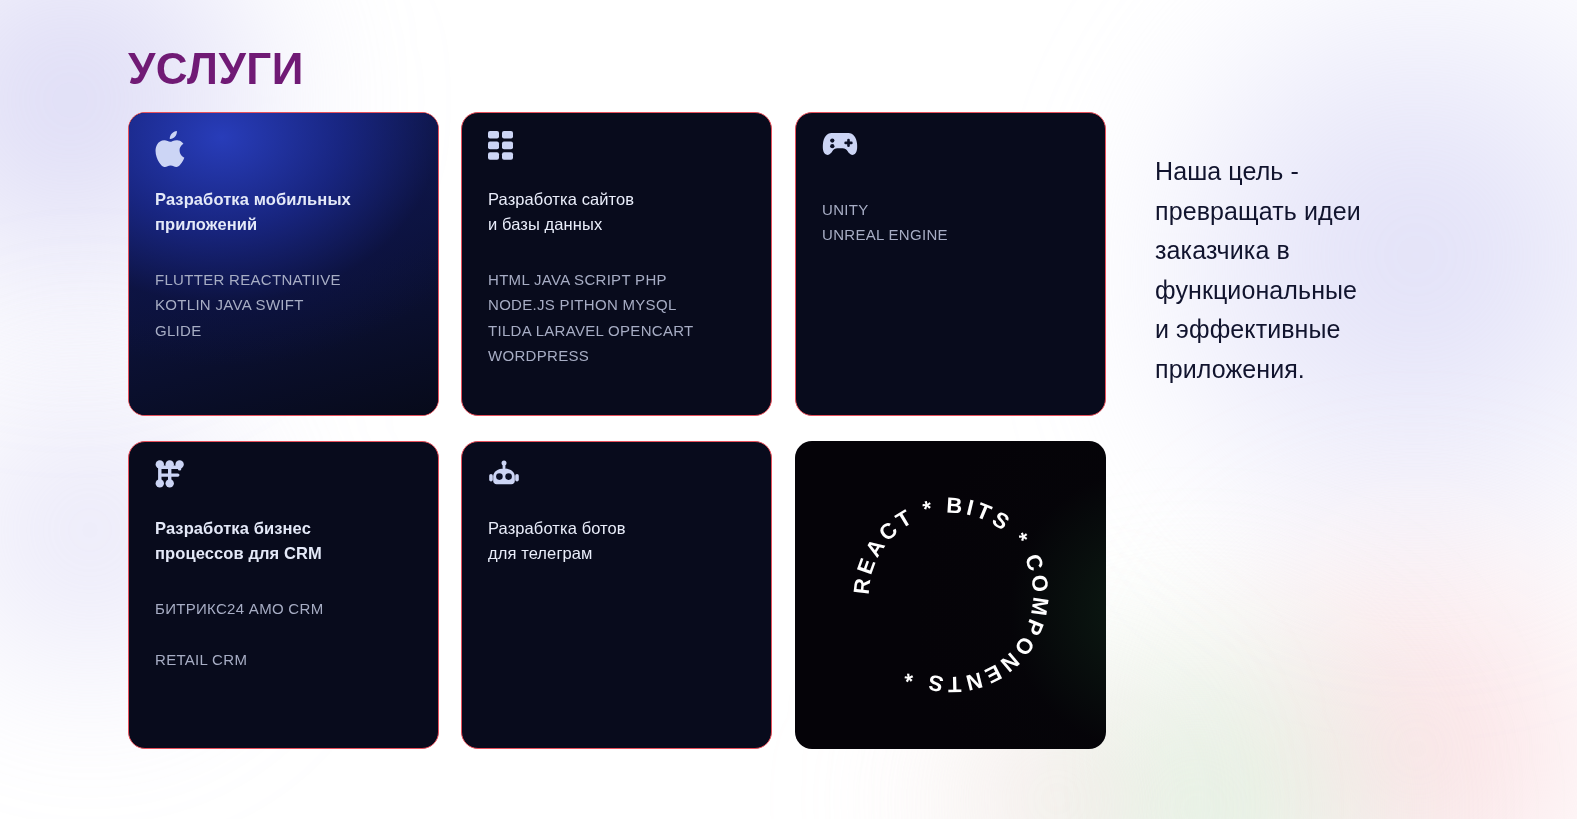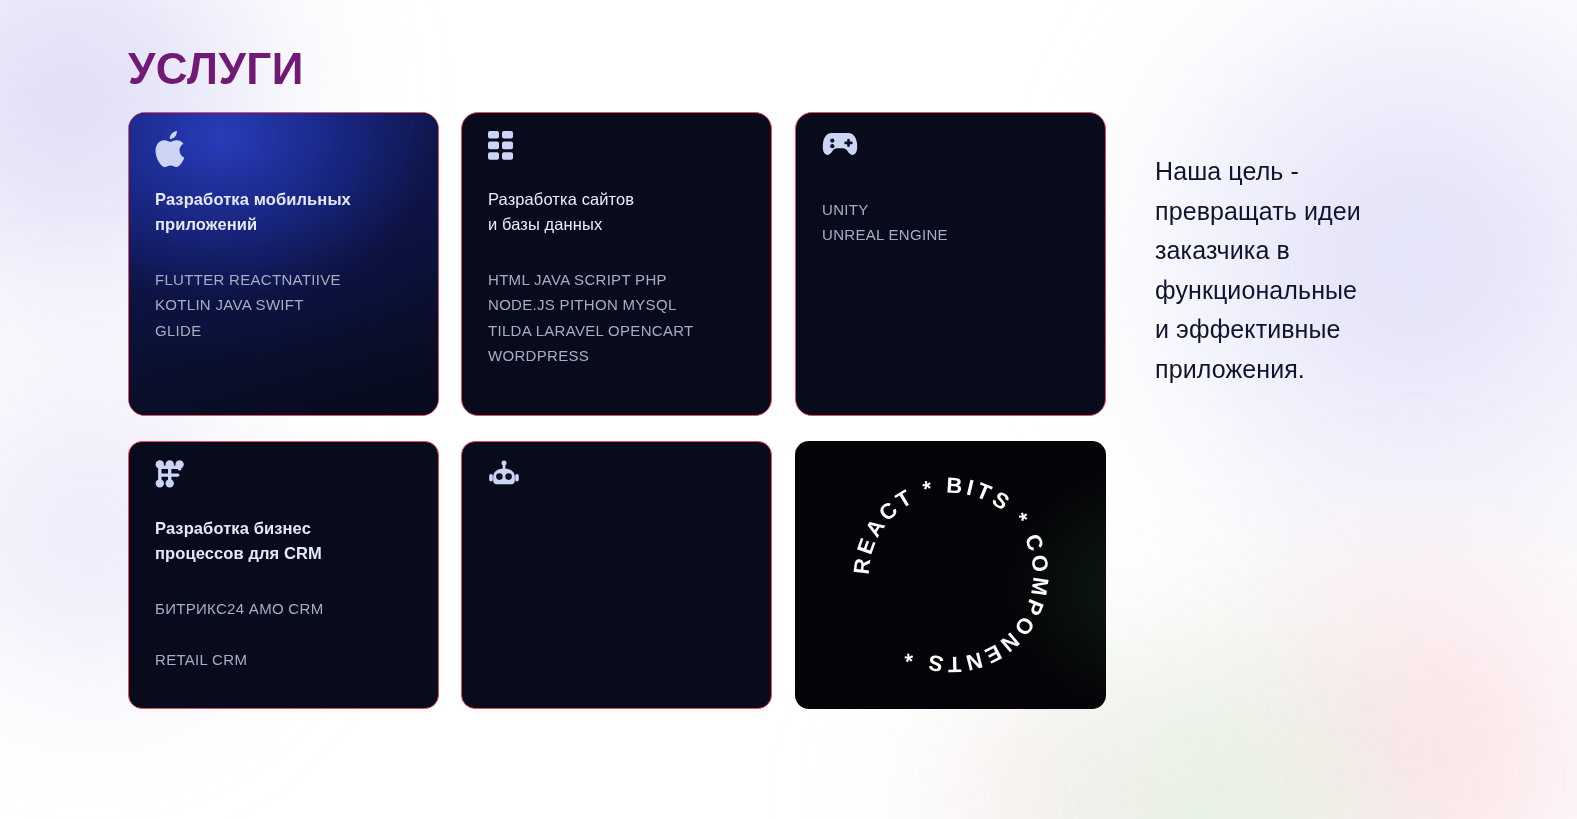--- a/index.html
+++ b/index.html
@@ -54,21 +54,21 @@
   
   .grid { position:absolute; left:128px; top:112px; }
   .card {
     position:absolute;
     width:311px; height:304px;
     border-radius:17px;
     border:1.3px solid #e8515c;
     background:#080b1c;
     overflow:hidden;
   }
-  .card.row2 { height:268px;border-radius:14px; }
+  .card.row2 { height:308px; }
   .card .card-inner { position:relative; z-index:2; padding:18px 26px 0 26px; height:100%; }
 
   
   .card-glow {
     position:absolute; inset:0; z-index:1;
     background:
       radial-gradient(120% 95% at 30% 8%, rgba(41,62,190,0.95) 0%, rgba(26,40,140,0.80) 32%, rgba(13,19,70,0.55) 58%, rgba(8,11,28,0) 80%),
       linear-gradient(165deg, #16246e 0%, #0d1440 45%, #070a1a 100%);
   }
 
@@ -220,20 +220,22 @@
           <svg width="32" height="32" viewBox="0 0 32 32" fill="currentColor">
             <circle cx="16" cy="3.1" r="2.5"></circle>
             <rect x="14.6" y="4.6" width="2.8" height="4.6" rx="1.2"></rect>
             <path d="M5.2 16.5c0-5 4.8-8 10.8-8s10.8 3 10.8 8v4.6c0 1.8-1.5 3.2-3.3 3.2H8.5c-1.8 0-3.3-1.4-3.3-3.2v-4.6z"></path>
             <circle cx="11.4" cy="16.6" r="3.3" fill="#0b1026"></circle>
             <circle cx="20.6" cy="16.6" r="3.3" fill="#0b1026"></circle>
             <rect x="1.2" y="14" width="3.6" height="7.6" rx="1.8"></rect>
             <rect x="27.2" y="14" width="3.6" height="7.6" rx="1.8"></rect>
           </svg>
         </span>
+        <div class="card-heading">Разработка ботов
+для телеграм</div>
       </div>
     </div>
 
     <div class="card row2 card-plain" style="left:667px; top:329px;">
       <div class="ring-wrap">
         <svg viewBox="0 0 214 214" aria-hidden="true">
           <defs>
             <path id="ringpath" d="M 107,107 m -82,0 a 82,82 0 1,1 164,0 a 82,82 0 1,1 -164,0"></path>
           </defs>
           <text>

